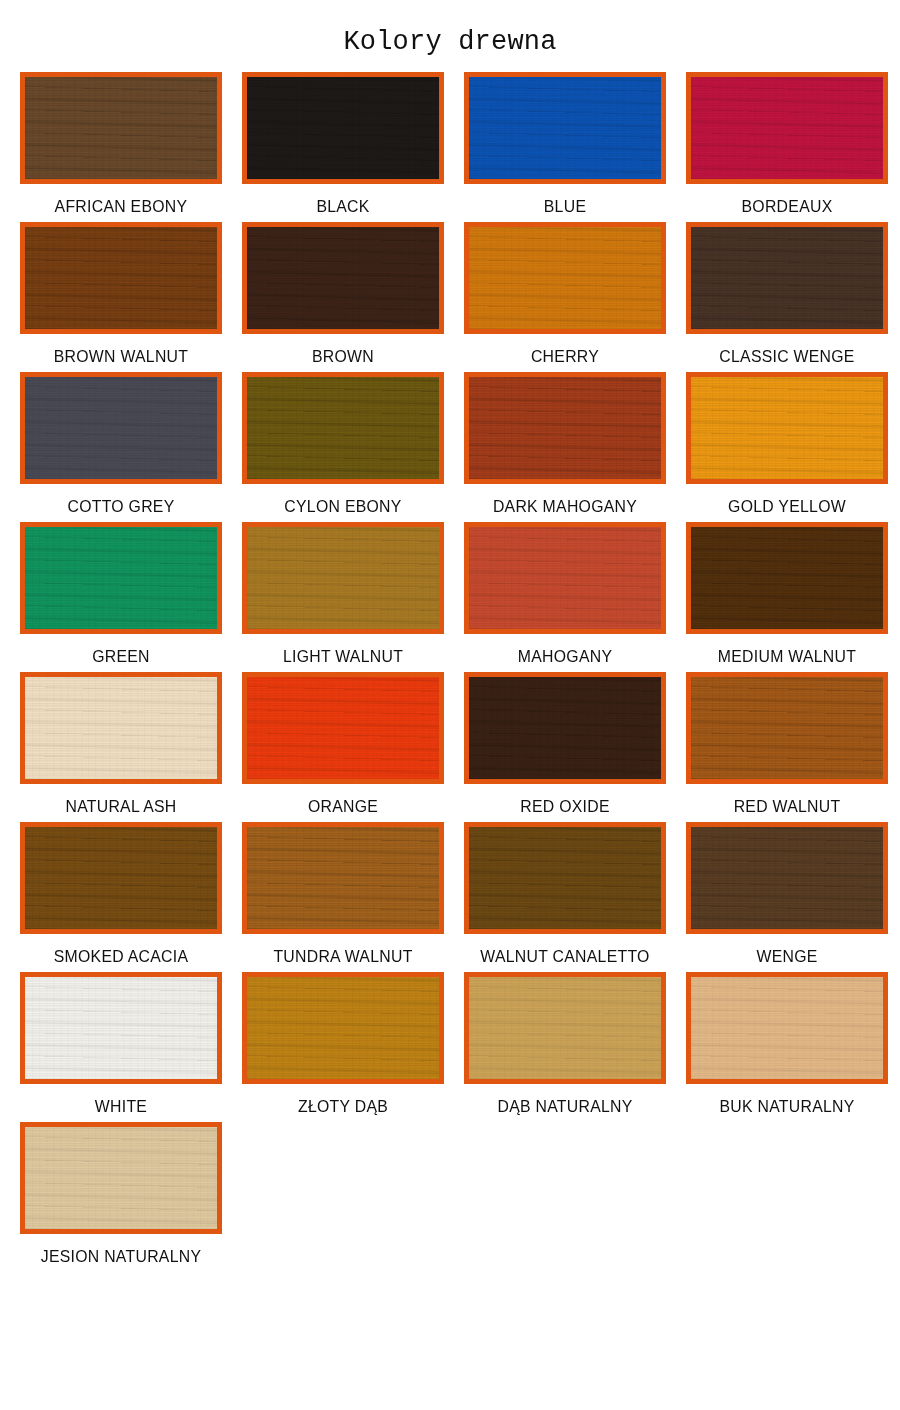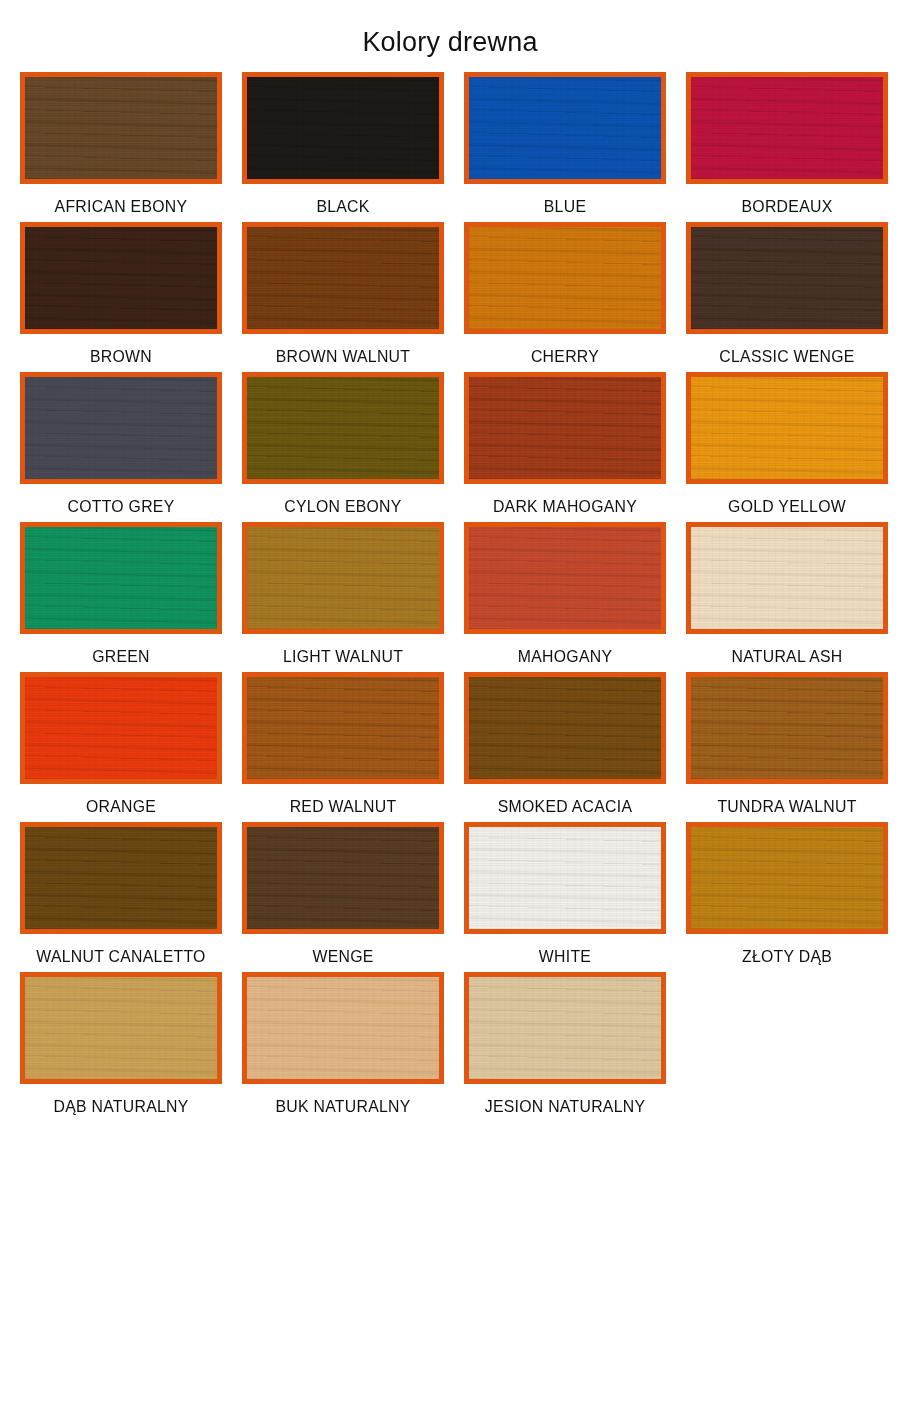--- a/index.html
+++ b/index.html
@@ -12,21 +12,21 @@
     height: 1410px;
     font-family: "Liberation Sans", sans-serif;
     overflow: hidden;
     position: relative;
   }
 
   
   #page-title {
     width: 900px;
     text-align: center;
-    font-family: Liberation Sans, sans-serif;
+    font-family: Liberation Mono, monospace;
     font-size: 27px;
     font-weight: 400;
     color: #111111;
     letter-spacing: 0.2px;
     padding-top: 9px;
     height: 36px;
     box-sizing: border-box;
     line-height: 30px;
   }
 
@@ -157,36 +157,36 @@
       <div class="swatch-frame" style="border-color: rgb(224, 85, 15);">
         <div class="swatch-fill" style="background: rgb(193, 19, 63);">
           <div class="grain"></div>
           <div class="grain2"></div>
         </div>
       </div>
       <div class="swatch-label">BORDEAUX</div>
     </li>
     <li class="swatch-cell grain-dark">
       <div class="swatch-frame" style="border-color: rgb(224, 85, 15);">
+        <div class="swatch-fill" style="background: rgb(122, 63, 18);">
+          <div class="grain"></div>
+          <div class="grain2"></div>
+        </div>
+      </div>
+      <div class="swatch-label">BROWN WALNUT</div>
+    </li>
+    <li class="swatch-cell grain-dark">
+      <div class="swatch-frame" style="border-color: rgb(224, 85, 15);">
         <div class="swatch-fill" style="background: rgb(62, 36, 23);">
           <div class="grain"></div>
           <div class="grain2"></div>
         </div>
       </div>
       <div class="swatch-label">BROWN</div>
     </li>
-    <li class="swatch-cell grain-dark">
-      <div class="swatch-frame" style="border-color: rgb(224, 85, 15);">
-        <div class="swatch-fill" style="background: rgb(122, 63, 18);">
-          <div class="grain"></div>
-          <div class="grain2"></div>
-        </div>
-      </div>
-      <div class="swatch-label">BROWN WALNUT</div>
-    </li>
     <li class="swatch-cell grain-flat">
       <div class="swatch-frame" style="border-color: rgb(224, 85, 15);">
         <div class="swatch-fill" style="background: rgb(210, 121, 13);">
           <div class="grain"></div>
           <div class="grain2"></div>
         </div>
       </div>
       <div class="swatch-label">CHERRY</div>
     </li>
     <li class="swatch-cell grain-dark">
@@ -254,40 +254,58 @@
     </li>
     <li class="swatch-cell grain-flat">
       <div class="swatch-frame" style="border-color: rgb(224, 85, 15);">
         <div class="swatch-fill" style="background: rgb(199, 74, 46);">
           <div class="grain"></div>
           <div class="grain2"></div>
         </div>
       </div>
       <div class="swatch-label">MAHOGANY</div>
     </li>
+    <li class="swatch-cell grain-dark">
+      <div class="swatch-frame" style="border-color: rgb(224, 85, 15);">
+        <div class="swatch-fill" style="background: rgb(84, 48, 13);">
+          <div class="grain"></div>
+          <div class="grain2"></div>
+        </div>
+      </div>
+      <div class="swatch-label">MEDIUM WALNUT</div>
+    </li>
     <li class="swatch-cell grain-light">
       <div class="swatch-frame" style="border-color: rgb(224, 85, 15);">
         <div class="swatch-fill" style="background: rgb(241, 223, 195);">
           <div class="grain"></div>
           <div class="grain2"></div>
         </div>
       </div>
       <div class="swatch-label">NATURAL ASH</div>
     </li>
     <li class="swatch-cell grain-flat">
       <div class="swatch-frame" style="border-color: rgb(224, 85, 15);">
         <div class="swatch-fill" style="background: rgb(238, 58, 12);">
           <div class="grain"></div>
           <div class="grain2"></div>
         </div>
       </div>
       <div class="swatch-label">ORANGE</div>
     </li>
     <li class="swatch-cell grain-dark">
       <div class="swatch-frame" style="border-color: rgb(224, 85, 15);">
+        <div class="swatch-fill" style="background: rgb(59, 33, 21);">
+          <div class="grain"></div>
+          <div class="grain2"></div>
+        </div>
+      </div>
+      <div class="swatch-label">RED OXIDE</div>
+    </li>
+    <li class="swatch-cell grain-dark">
+      <div class="swatch-frame" style="border-color: rgb(224, 85, 15);">
         <div class="swatch-fill" style="background: rgb(166, 90, 23);">
           <div class="grain"></div>
           <div class="grain2"></div>
         </div>
       </div>
       <div class="swatch-label">RED WALNUT</div>
     </li>
     <li class="swatch-cell grain-dark">
       <div class="swatch-frame" style="border-color: rgb(224, 85, 15);">
         <div class="swatch-fill" style="background: rgb(122, 78, 18);">

